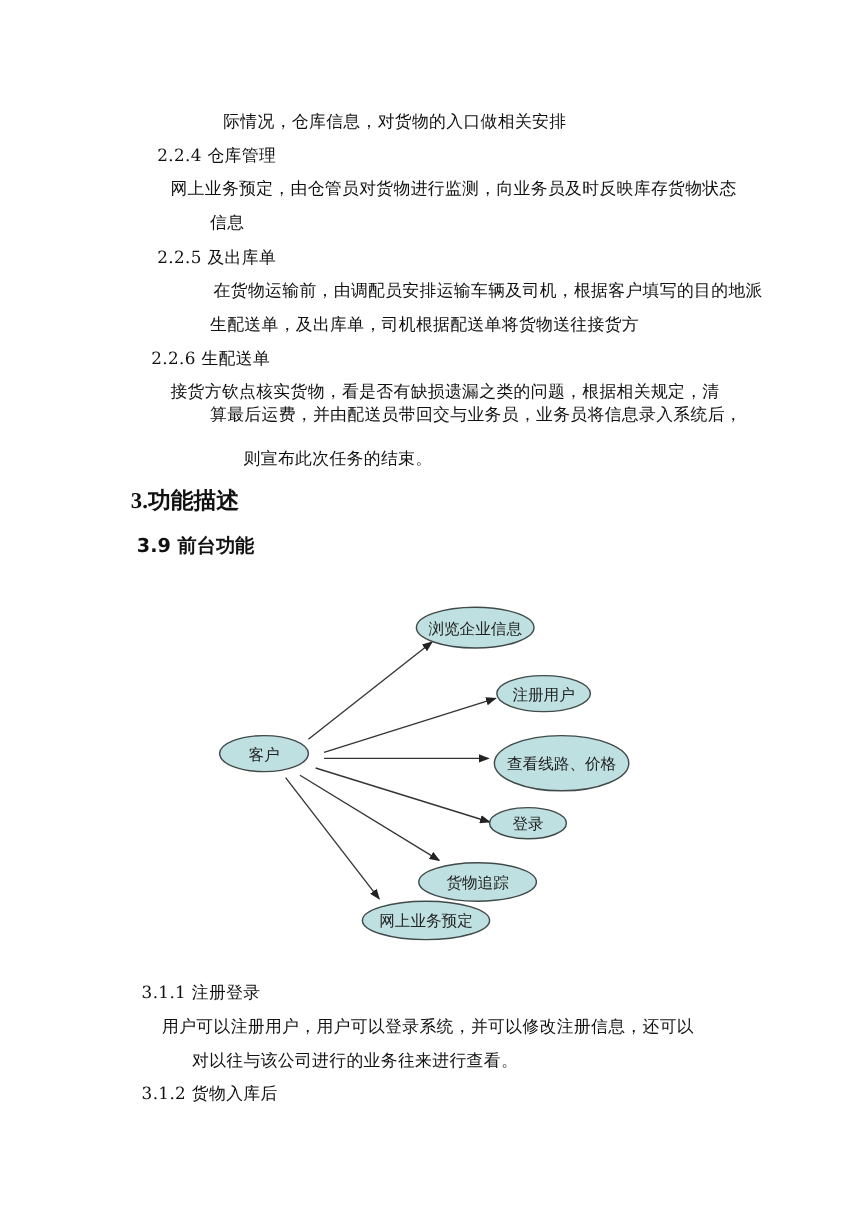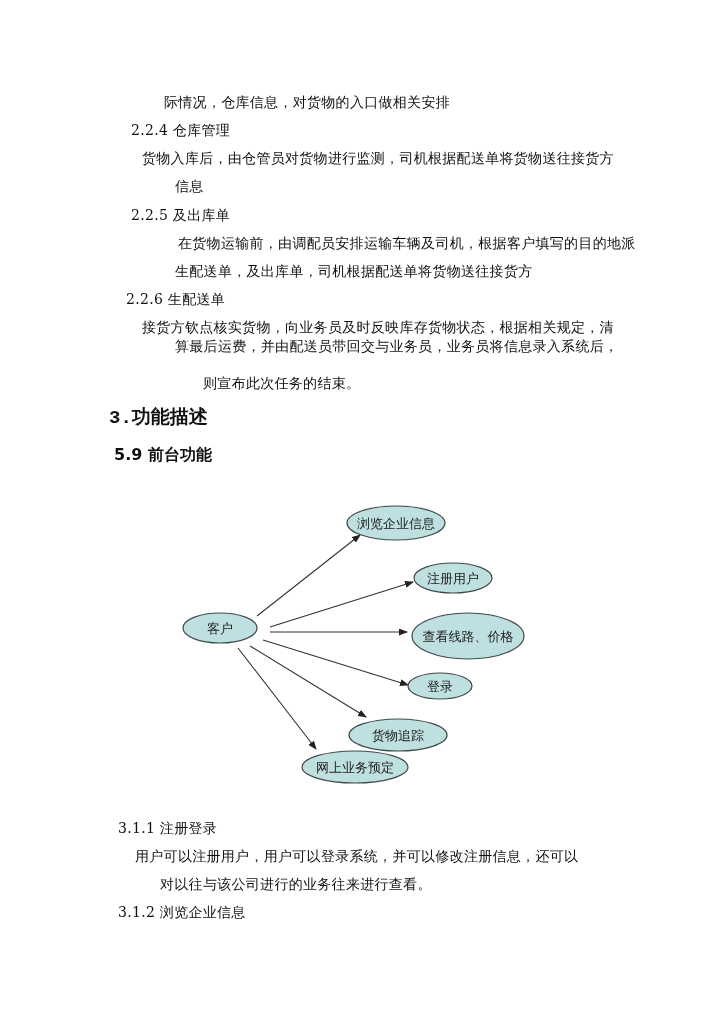--- a/index.html
+++ b/index.html
@@ -19,21 +19,21 @@
       position: absolute;
       font-size: 14px;
       line-height: 18px;
       white-space: nowrap;
       letter-spacing: 0.3px;
     }
     .h1 {
       position: absolute;
       font-size: 19px;
       font-weight: bold;
-      font-family: Liberation Mono, monospace;
+      font-family: Liberation Serif, serif;
       line-height: 22px;
       white-space: nowrap;
     }
     .h2 {
       position: absolute;
       font-size: 16px;
       font-weight: bold;
       font-family: "DejaVu Sans", "Liberation Sans", sans-serif;
       line-height: 20px;
       white-space: nowrap;
@@ -47,34 +47,34 @@
     }
     .diagram text {
       font-family: "DejaVu Sans", "Liberation Sans", sans-serif;
       font-size: 13px;
       fill: #222222;
     }
   </style>
 </head>
 <body>
 
-<div class="line" style="left:164px;top:93px;">际情况，仓库信息，对货物的入口做相关安排</div>
+<div class="line" style="left:186px;top:93px;">际情况，仓库信息，对货物的入口做相关安排</div>
 <div class="line" style="left:131px;top:121px;">2.2.4 仓库管理</div>
-<div class="line" style="left:142px;top:149px;">货物入库后，由仓管员对货物进行监测，司机根据配送单将货物送往接货方</div>
+<div class="line" style="left:142px;top:149px;">网上业务预定，由仓管员对货物进行监测，向业务员及时反映库存货物状态</div>
 <div class="line" style="left:175px;top:177px;">信息</div>
 <div class="line" style="left:131px;top:206px;">2.2.5 及出库单</div>
 <div class="line" style="left:142px;top:234px;margin-left:36px;">在货物运输前，由调配员安排运输车辆及司机，根据客户填写的目的地派</div>
 <div class="line" style="left:175px;top:262px;">生配送单，及出库单，司机根据配送单将货物送往接货方</div>
 <div class="line" style="left:126px;top:290px;">2.2.6 生配送单</div>
-<div class="line" style="left:142px;top:318px;">接货方钦点核实货物，向业务员及时反映库存货物状态，根据相关规定，清</div>
+<div class="line" style="left:142px;top:318px;">接货方钦点核实货物，看是否有缺损遗漏之类的问题，根据相关规定，清</div>
 <div class="line" style="left:175px;top:337px;">算最后运费，并由配送员带回交与业务员，业务员将信息录入系统后，</div>
 <div class="line" style="left:175px;top:374px;margin-left:28px;">则宣布此次任务的结束。</div>
 
 <div class="h1" style="left:109px;top:407px;">3.功能描述</div>
-<div class="h2" style="left:114px;top:445px;">5.9 前台功能</div>
+<div class="h2" style="left:114px;top:445px;">3.9 前台功能</div>
 
 <svg class="diagram" viewBox="170 495 360 300" xmlns="http://www.w3.org/2000/svg">
   <defs>
     <marker id="arrowhead" markerWidth="9" markerHeight="7" refX="8" refY="3.5" orient="auto" markerUnits="userSpaceOnUse">
       <polygon points="0 0, 9 3.5, 0 7" fill="#222222"></polygon>
     </marker>
   </defs>
 
   <g stroke="#333333" stroke-width="1.1" fill="none">
     <line x1="257" y1="616" x2="360" y2="535" marker-end="url(#arrowhead)"></line>
@@ -112,13 +112,13 @@
   </g>
   <g>
     <ellipse cx="355" cy="767" rx="53" ry="16" fill="#bfe0e0" stroke="#404a4a" stroke-width="1.2"></ellipse>
     <text x="355" y="772" text-anchor="middle">网上业务预定</text>
   </g>
 </svg>
 
 <div class="line" style="left:118px;top:819px;">3.1.1 注册登录</div>
 <div class="line" style="left:135px;top:847px;">用户可以注册用户，用户可以登录系统，并可以修改注册信息，还可以</div>
 <div class="line" style="left:160px;top:875px;">对以往与该公司进行的业务往来进行查看。</div>
-<div class="line" style="left:118px;top:903px;">3.1.2 浏览企业信息</div>
+<div class="line" style="left:118px;top:903px;">3.1.2 货物入库后</div>
 
 </body></html>

